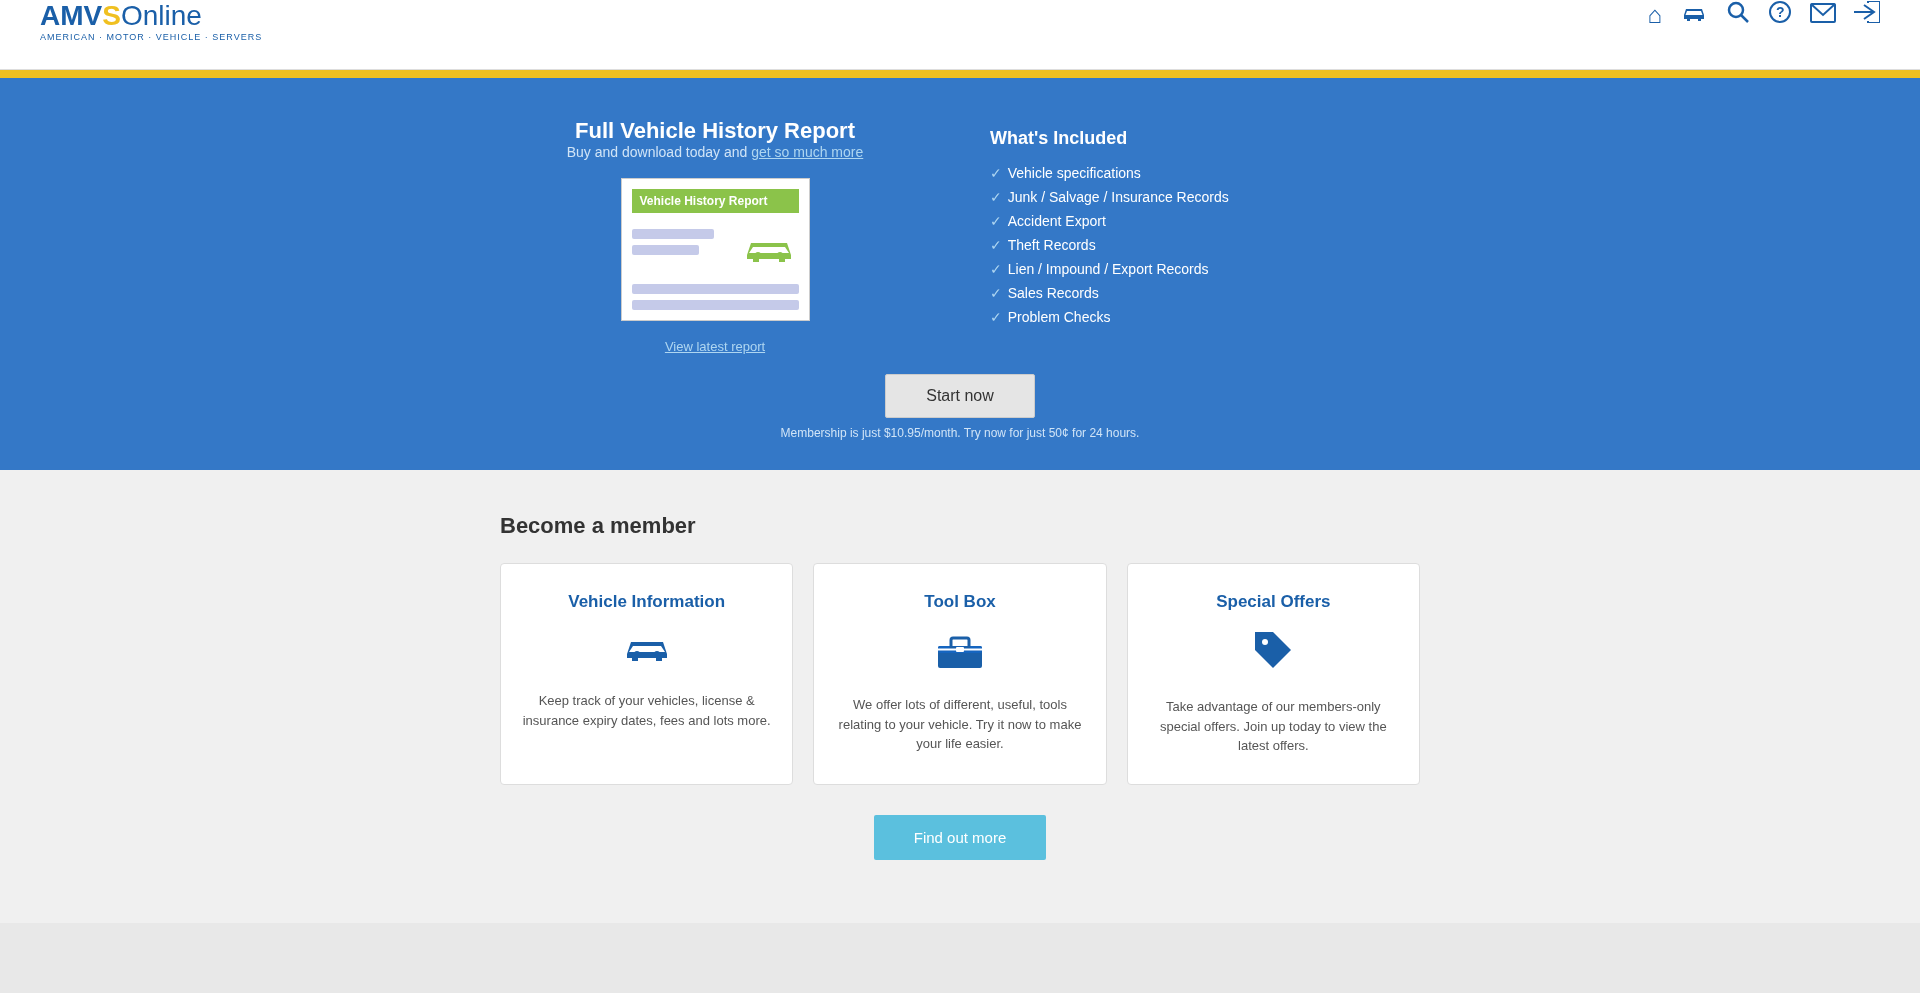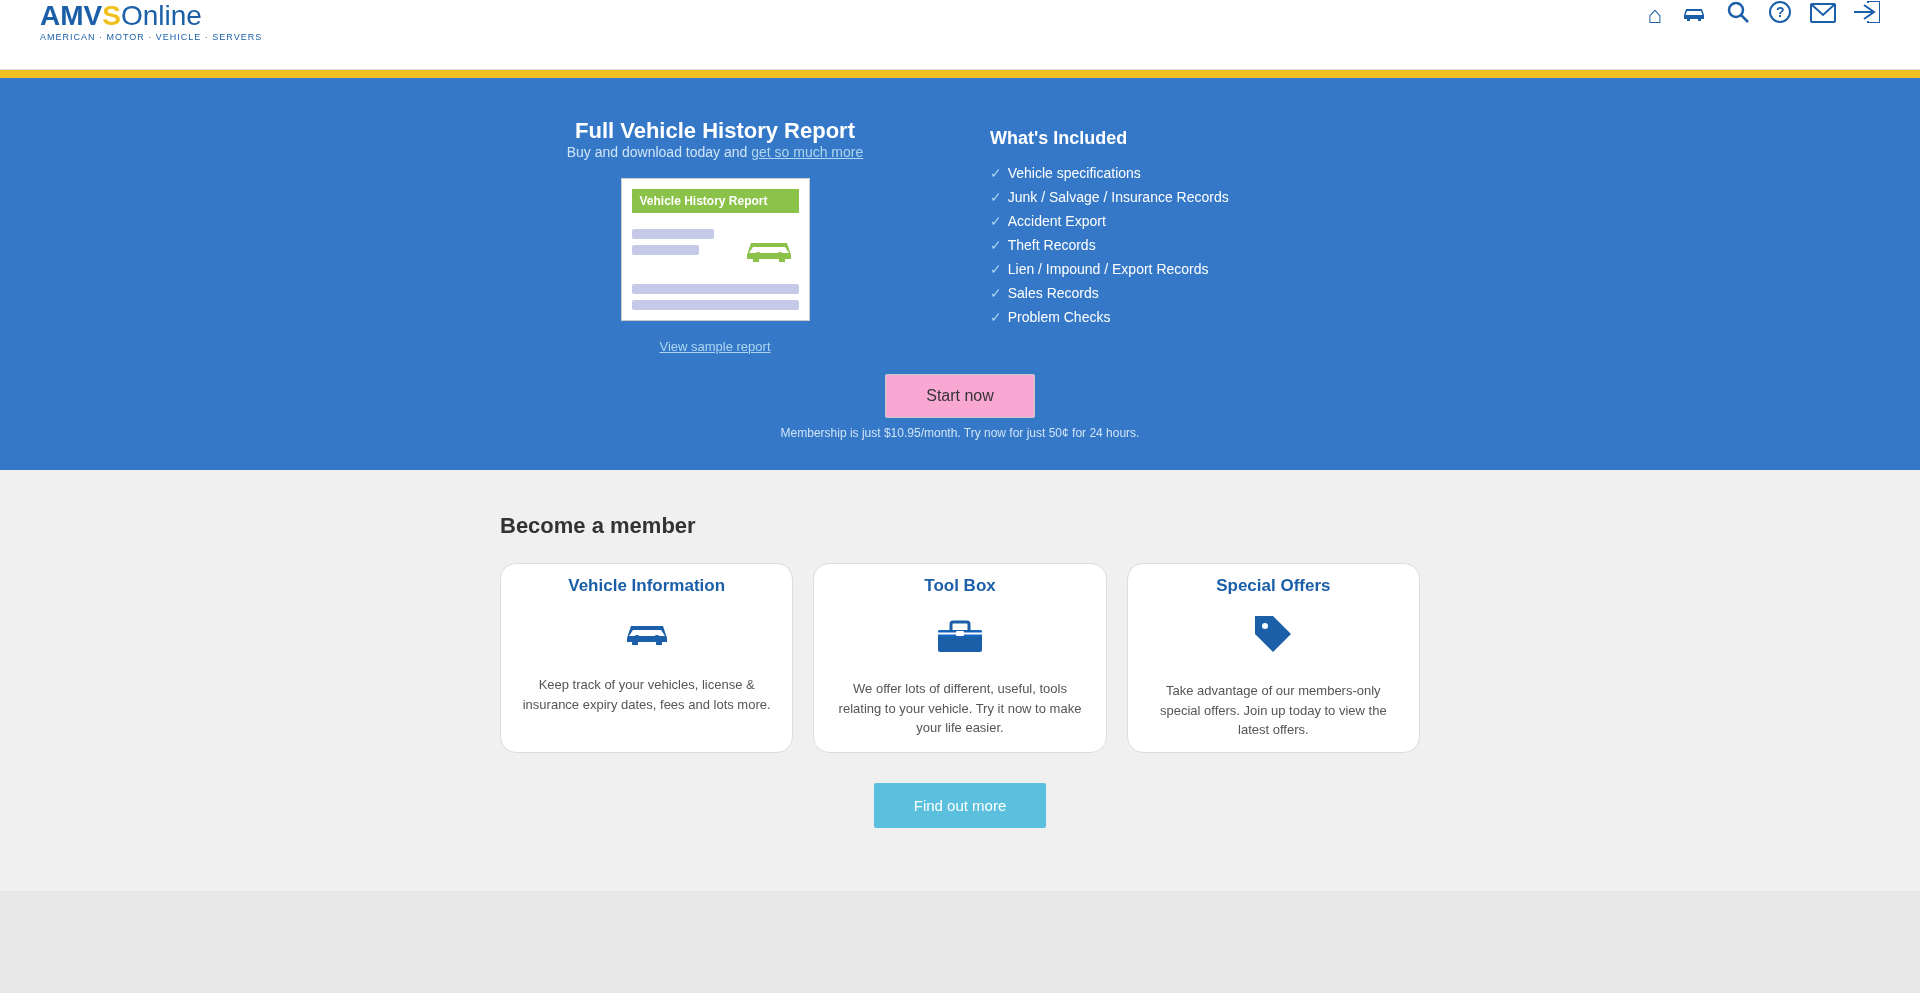--- a/index.html
+++ b/index.html
@@ -70,21 +70,21 @@
     .report-line.medium { width: 85%; }
     .report-card-car { font-size: 36px; color: #8bc34a; margin-top: 4px; }
     .report-card-bottom { margin-top: 8px; display: flex; flex-direction: column; gap: 6px; }
     .report-line-full { height: 10px; background: #c5cae9; border-radius: 2px; width: 100%; }
 
     .view-sample { color: #aed6f1; font-size: 13px; text-decoration: underline; cursor: pointer; margin-top: 8px; }
 
     
     .start-now-container { text-align: center; margin: 20px 0 8px; }
     .start-now-btn {
-      background: #f9a8d4;
+      background: #e5e5e5;
       color: #333;
       border: 1px solid #ccc;
       padding: 12px 40px;
       font-size: 16px;
       cursor: pointer;
       border-radius: 2px;
     }
     .membership-text { color: #d0e4f7; font-size: 12px; text-align: center; }
 
     
@@ -102,22 +102,22 @@
       margin: 3px auto;
     }
     .become-member-title { font-size: 22px; font-weight: bold; color: #333; margin-bottom: 24px; }
 
     
     .cards-row { display: flex; gap: 20px; margin-bottom: 30px; }
     .feature-card {
       flex: 1;
       background: #fff;
       border: 1px solid #ddd;
-      border-radius: 16px;
-      padding: 12px 20px;
+      border-radius: 4px;
+      padding: 28px 20px;
       display: flex;
       flex-direction: column;
       align-items: center;
       text-align: center;
     }
     .card-title { color: #1a5fa8; font-size: 17px; font-weight: bold; margin-bottom: 16px; }
     .card-icon { font-size: 38px; color: #1a5fa8; margin-bottom: 16px; }
     .card-text { color: #555; font-size: 13px; line-height: 1.5; }
 
     
@@ -206,21 +206,21 @@
               <path d="M8,28 L8,32 L14,32 L14,35 L20,35 L20,32 L40,32 L40,35 L46,35 L46,32 L52,32 L52,28 L48,16 L12,16 Z M14,20 L46,20 L50,26 L10,26 Z M16,28 A3,3 0 1,0 22,28 A3,3 0 1,0 16,28 Z M38,28 A3,3 0 1,0 44,28 A3,3 0 1,0 38,28 Z"></path>
             </svg>
           </div>
         </div>
         <div class="report-card-bottom">
           <div class="report-line-full"></div>
           <div class="report-line-full"></div>
         </div>
       </div>
 
-      <a class="view-sample" href="#">View sample report</a>
+      <a class="view-sample" href="#">View latest report</a>
     </div>
 
     <div class="right-col">
       <h3 class="whats-included-title">What's Included</h3>
       <div id="whats-included-list">
           <div class="check-item">
             <span class="check-mark">✓</span>
             <span>Vehicle specifications</span>
           </div>
           <div class="check-item">

